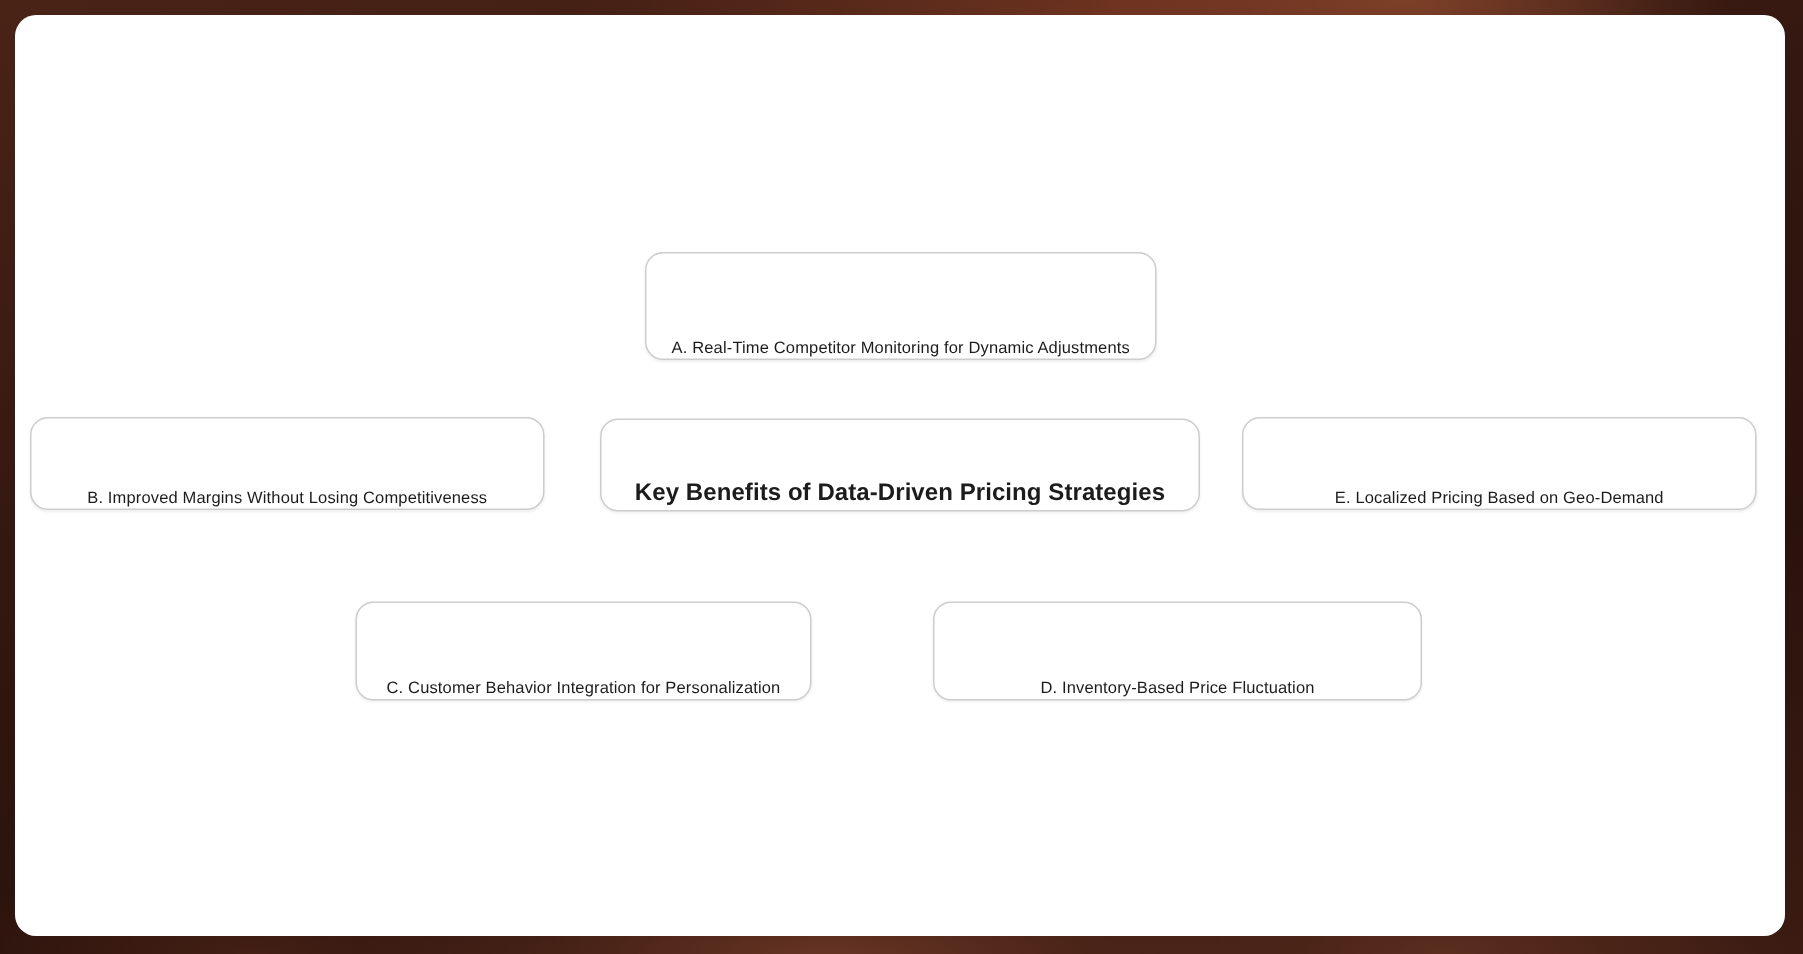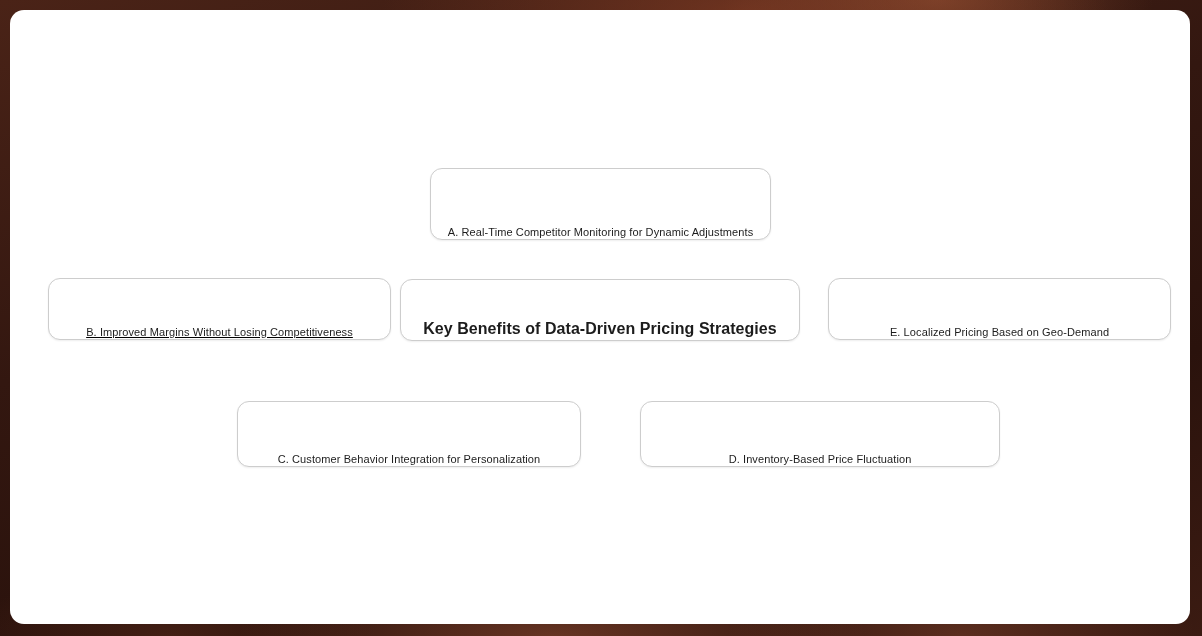--- a/index.html
+++ b/index.html
@@ -65,25 +65,25 @@
 
   
   .node.central .node-label {
     font-size: 16px;
     font-weight: 600;
     letter-spacing: 0.05px;
   }
 
   
   #node-a        { left: 420px; top: 158px; width: 341px;  height: 72px; }
-  #node-b        { left: 38px;  top: 268px; width: 343px;  height: 62px; text-decoration: underline; }
+  #node-b        { left: 10px;  top: 268px; width: 343px;  height: 62px; }
   #node-central  { left: 390px; top: 269px; width: 400px;  height: 62px; }
   #node-e        { left: 818px; top: 268px; width: 343px;  height: 62px; }
-  #node-c        { left: 227px; top: 391px; width: 344px;  height: 66px; }
-  #node-d        { left: 612px; top: 391px; width: 360px;  height: 66px; margin-left: 18px; }
+  #node-c        { left: 227px; top: 391px; width: 304px;  height: 66px; }
+  #node-d        { left: 612px; top: 391px; width: 326px;  height: 66px; }
 </style>
 </head>
 <body>
 
 <div id="backdrop"></div>
 
 <div id="canvas">
 
   <div class="node" id="node-a">
     <span class="node-label">A. Real-Time Competitor Monitoring for Dynamic Adjustments</span>

